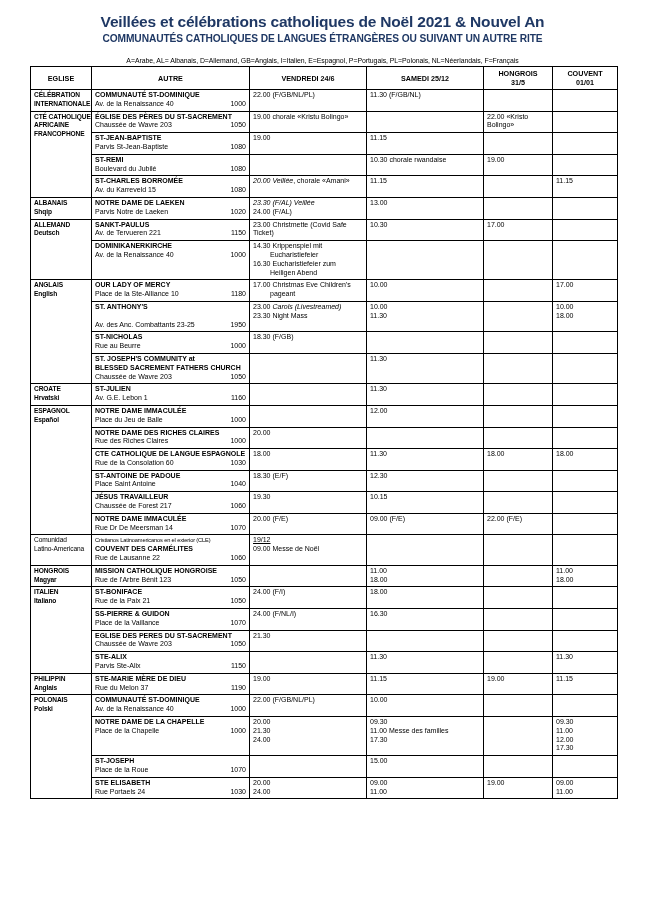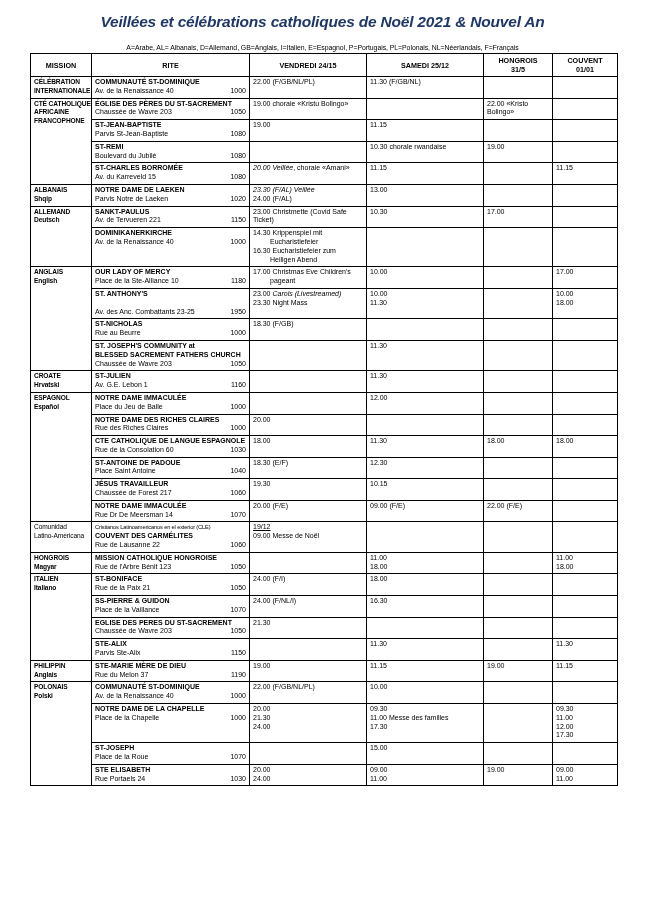--- a/index.html
+++ b/index.html
@@ -1,59 +1,60 @@
 <!DOCTYPE html>
 <html><head>
 <meta charset="utf-8">
 <style>
   html,body{margin:0;padding:0;background:#ffffff;}
   body{width:645px;height:913px;font-family:"Liberation Sans",sans-serif;color:#000;overflow:hidden;}
   .page{padding-top:13px;}
-  .title{text-align:center;font-weight:bold;font-size:15.5px;letter-spacing:-0.2px;color:#1F3864;font-style:italic;}
+  .title{text-align:center;font-weight:bold;font-size:15.5px;letter-spacing:-0.2px;color:#1F3864;}
   .subtitle{text-align:center;font-weight:bold;font-size:10.2px;letter-spacing:-0.1px;color:#1F3864;margin-top:2px;}
   .legend{text-align:center;font-size:6.9px;letter-spacing:-0.05px;margin-top:13px;margin-bottom:2px;color:#000;}
   table.grid{border-collapse:collapse;margin-left:30px;table-layout:fixed;width:587px;}
   .grid th,.grid td{border:1px solid #000;vertical-align:top;padding:1px 3px 2px 3px;font-size:7px;line-height:8.8px;overflow:hidden;}
   .grid th{text-align:center;vertical-align:middle;font-weight:bold;padding:2px 1px;font-size:7.2px;line-height:9px;}
   td.lang{font-size:6.6px;letter-spacing:-0.1px;}
   .ln{white-space:nowrap;min-height:8.8px;}
   .ind{padding-left:17px;}
   .it{font-style:italic;}
   .un{text-decoration:underline;}
   .bd{font-weight:bold;}
   .small{font-size:5.7px;letter-spacing:-0.15px;}
   .addr{display:flex;justify-content:space-between;white-space:nowrap;}
   .addr .cp{padding-left:4px;}
 </style>
 </head>
 <body>
 
 <div class="page">
   <div class="title">Veillées et célébrations catholiques de Noël 2021 &amp; Nouvel An</div>
+  <div class="subtitle">COMMUNAUTÉS CATHOLIQUES DE LANGUES ÉTRANGÈRES OU SUIVANT UN AUTRE RITE</div>
   <div class="legend">A=Arabe, AL= Albanais, D=Allemand, GB=Anglais, I=Italien, E=Espagnol, P=Portugais, PL=Polonais, NL=Néerlandais, F=Français</div>
 
   <table class="grid" id="grid">
     <colgroup>
       <col style="width:61px">
         <col style="width:158px">
         <col style="width:117px">
       <col style="width:117px">
         <col style="width:69px">
         <col style="width:65px">
     </colgroup>
     <thead id="grid-head">
         <tr>
           <th>
-            <div>MISSION</div>
+            <div>EGLISE</div>
           </th>
           <th>
-            <div>RITE</div>
+            <div>AUTRE</div>
           </th>
           <th>
-            <div>VENDREDI 24/15</div>
+            <div>VENDREDI 24/6</div>
           </th>
           <th>
             <div>SAMEDI 25/12</div>
           </th>
           <th>
             <div>HONGROIS</div>
             <div>31/5</div>
           </th>
           <th>
             <div>COUVENT</div>

